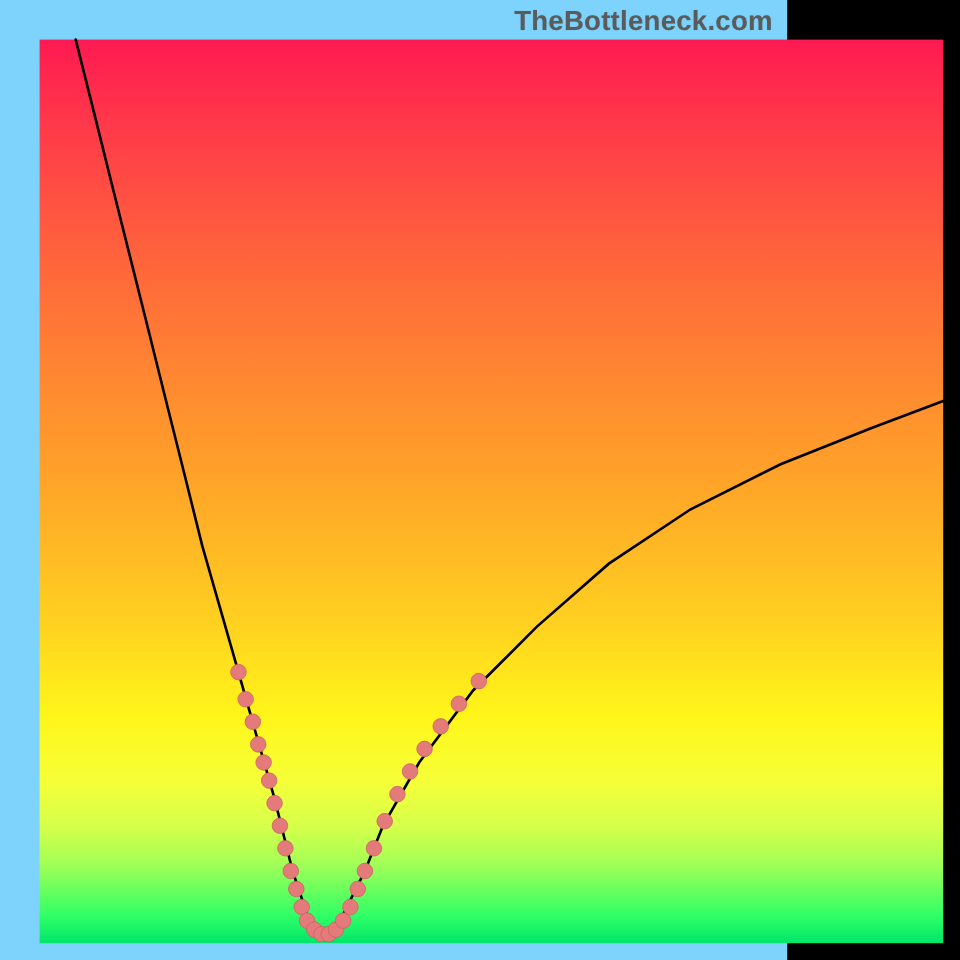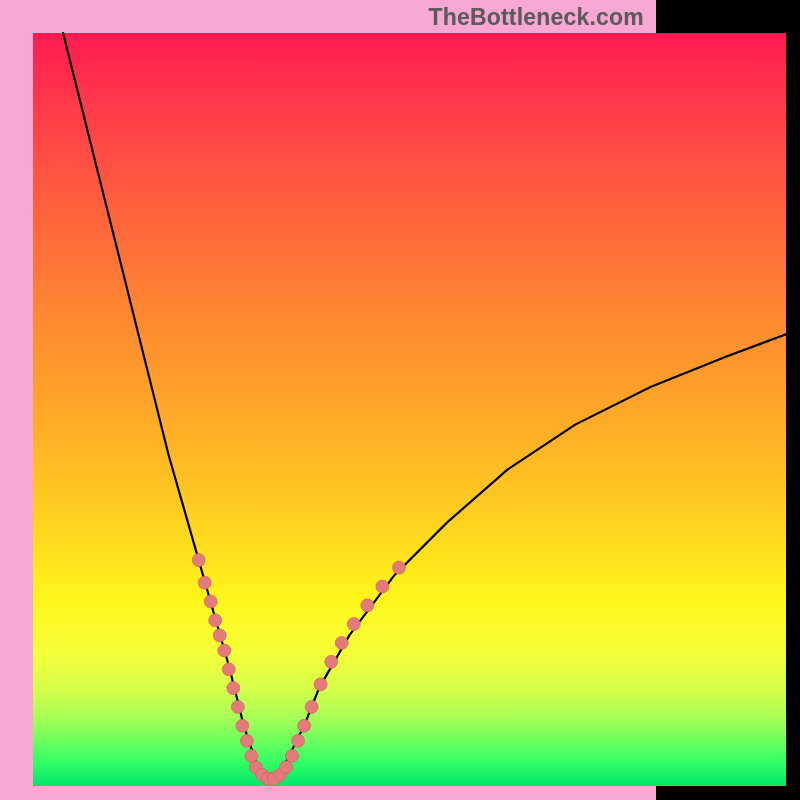--- a/index.html
+++ b/index.html
@@ -10,21 +10,21 @@
     background: #000;
     overflow: hidden;
     font-family: Arial, Helvetica, sans-serif;
   }
   .frame {
     position: absolute;
     left: 0;
     top: 0;
     width: 656px;
     height: 800px;
-    background: #f9a8d4;
+    background: #7dd3fc;
   }
   .plot {
     position: absolute;
     left: 33px;
     top: 33px;
     width: 753px;
     height: 753px;
     
     background: linear-gradient(to bottom,
       #ff1a52 0%,

